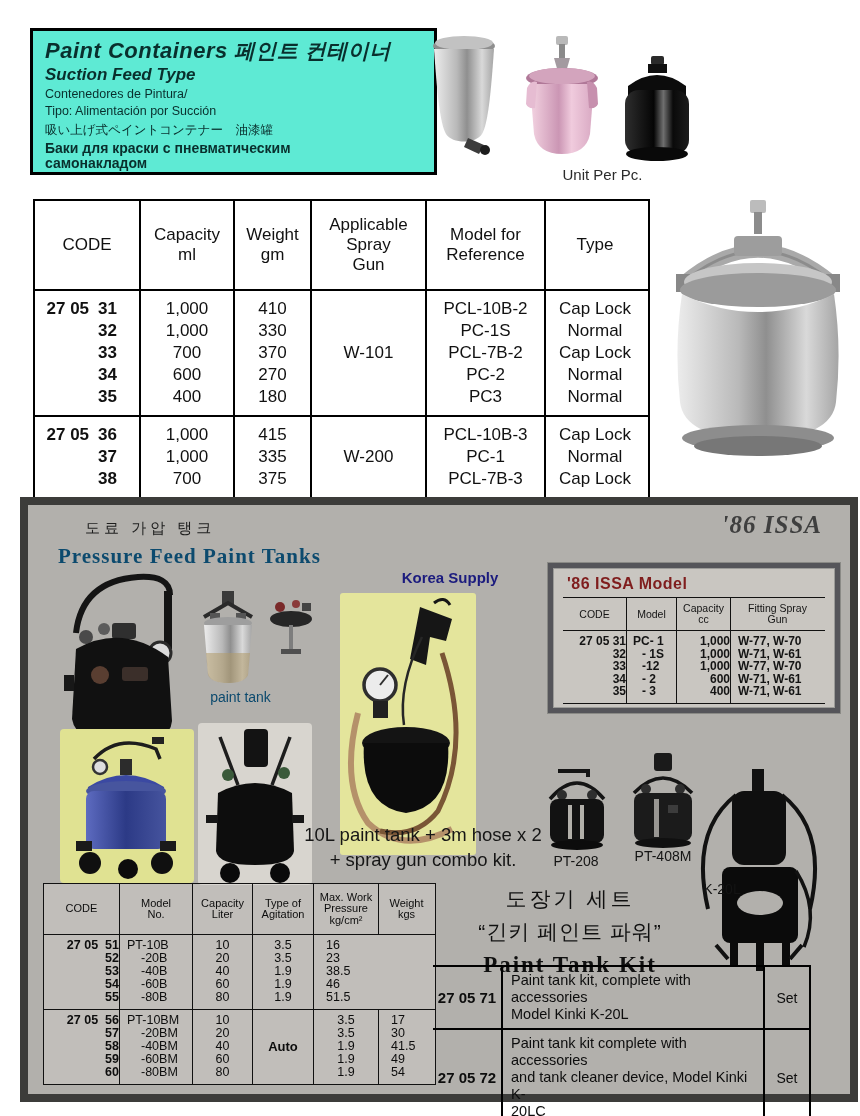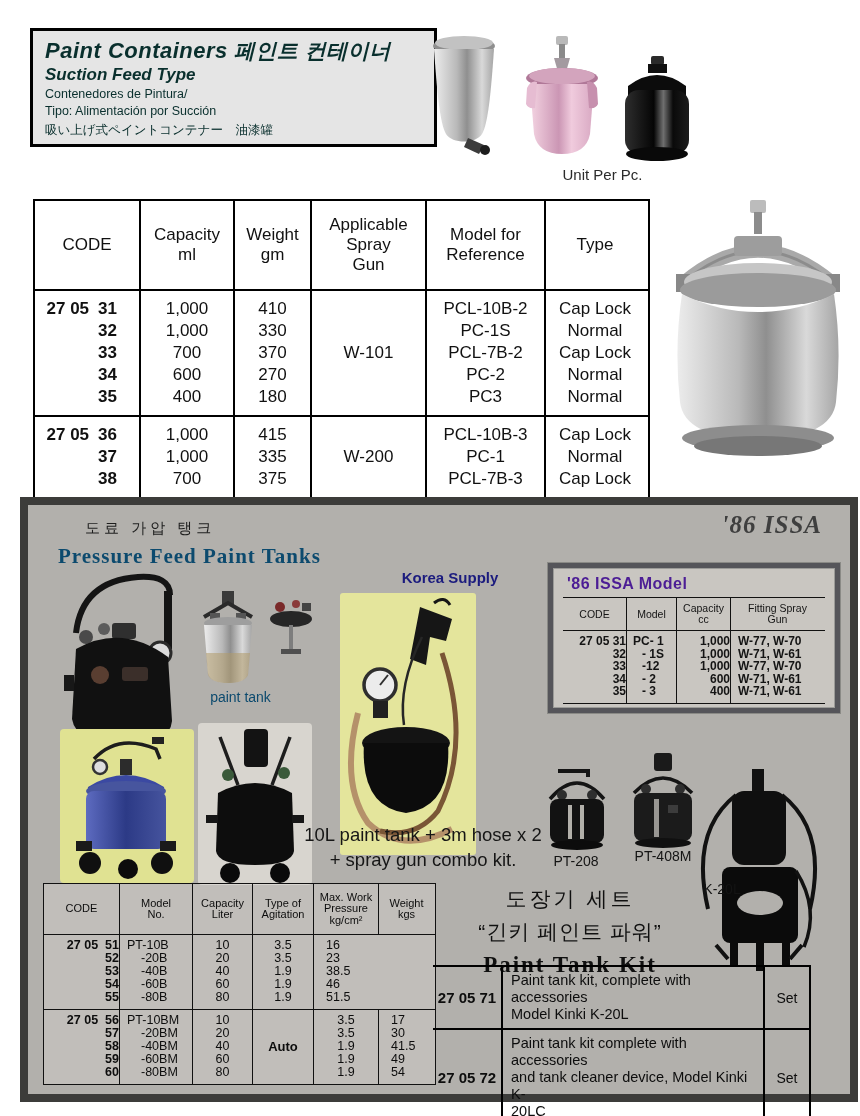--- a/index.html
+++ b/index.html
@@ -2,21 +2,21 @@
 <html><head>
 <meta charset="utf-8">
 <style>
   html,body{margin:0;padding:0;background:#fff;}
   body{width:860px;height:1116px;position:relative;font-family:"Liberation Sans",sans-serif;color:#111;}
   .abs{position:absolute;}
   .pre{white-space:pre-line;}
   .b{font-weight:bold;}
 
   
-  .header-box{left:30px;top:28px;width:407px;height:119px;background:#e5e5e5;border:3px solid #000;
+  .header-box{left:30px;top:28px;width:407px;height:147px;background:#5eead4;border:3px solid #000;
               box-sizing:border-box;padding:6px 10px 4px 12px;color:#092f2d;}
   .hb-title{font-size:22px;font-weight:bold;font-style:italic;letter-spacing:.5px;}
   .hb-ko{font-size:21px;margin-left:6px;}
   .hb-sub{font-size:17px;font-weight:bold;font-style:italic;margin-top:0;}
   .hb-es{font-size:12.5px;line-height:15px;margin-top:2px;}
   .hb-es:first-of-type{margin-top:9px;}
   .hb-ja{font-size:12.5px;margin-top:3px;}
   .hb-ru{font-size:14px;font-weight:bold;line-height:15px;margin-top:2px;}
 
   .unit-label{left:545px;top:166px;width:115px;font-size:15px;color:#2b2b2b;text-align:center;}
@@ -45,21 +45,21 @@
   .pft-en{left:30px;top:39px;font-family:"Liberation Serif",serif;font-size:21px;font-weight:bold;color:#0c4a6e;letter-spacing:1px;}
   .korea{left:352px;top:64px;width:140px;text-align:center;font-size:15px;font-weight:bold;color:#1b1b7e;}
   .cap-paint-tank{left:150px;top:184px;width:125px;text-align:center;font-size:14px;color:#0c4a6e;}
   .combo-cap{left:270px;top:317px;width:250px;text-align:center;font-size:18.5px;line-height:25px;color:#161616;}
   .lbl-pt208{left:506px;top:348px;width:84px;text-align:center;font-size:14px;color:#141414;}
   .lbl-pt408m{left:588px;top:343px;width:94px;text-align:center;font-size:14px;color:#141414;}
   .lbl-k20l{left:662px;top:376px;width:64px;text-align:center;font-size:14px;color:#141414;}
 
   
   .ibox{left:520px;top:58px;width:292px;height:150px;background:#c9c6c1;border:5px solid #55555a;box-sizing:border-box;box-shadow:inset 0 0 0 1px #9b9b98, 0 0 0 1px #8a8a86;}
-  .ibox-title{font-size:16px;font-weight:bold;color:#4c1d95;padding:7px 4px 4px 14px;letter-spacing:.5px;}
+  .ibox-title{font-size:16px;font-weight:bold;color:#7f1d1d;padding:7px 4px 4px 14px;letter-spacing:.5px;}
   .itable{margin:0 10px;border-top:1.5px solid #111;border-bottom:1.5px solid #111;color:#141414;}
   .irow{display:grid;grid-template-columns:64px 50px 54px 93px;}
   .icell{border-right:1.5px solid #111;box-sizing:border-box;}
   .icell:last-child{border-right:none;}
   .ihead{border-bottom:1.5px solid #111;height:32px;}
   .ihead .icell{display:flex;align-items:center;justify-content:center;text-align:center;font-size:10.5px;line-height:11px;}
   .ibody .icell{padding:4px 0 5px;}
   .iln{height:12.5px;line-height:12.5px;font-size:12px;font-weight:600;}
   .icodes{text-align:right;padding-right:5px;}
   .imodels .iln{padding-left:6px;}
@@ -137,20 +137,22 @@
 </svg>
 
 <div class="header-box abs">
   <div class="hb-title">
     <span>Paint Containers</span><span class="hb-ko">페인트 컨테이너</span>
   </div>
   <div class="hb-sub">Suction Feed Type</div>
   <div class="hb-es">Contenedores de Pintura/</div>
   <div class="hb-es">Tipo: Alimentación por Succión</div>
   <div class="hb-ja">吸い上げ式ペイントコンテナー　油漆罐</div>
+  <div class="hb-ru pre">Баки для краски с пневматическим
+самонакладом</div>
 </div>
 
 <svg class="abs" style="left:430px;top:32px" width="68" height="128" viewBox="0 0 68 128">
   <ellipse cx="34" cy="14" rx="31" ry="9" fill="#8e8e8e"></ellipse>
   <ellipse cx="34" cy="11" rx="29" ry="7" fill="#c2c2c2"></ellipse>
   <path d="M4 17 C7 60 10 92 16 102 C22 112 46 112 52 102 C58 92 61 60 64 17 Z" fill="url(#gSilver)"></path>
   <path d="M38 106 l16 7 l-5 9 l-15 -7 Z" fill="#3c3c3c"></path>
   <circle cx="55" cy="118" r="5" fill="#1d1d1d"></circle>
 </svg>
 

